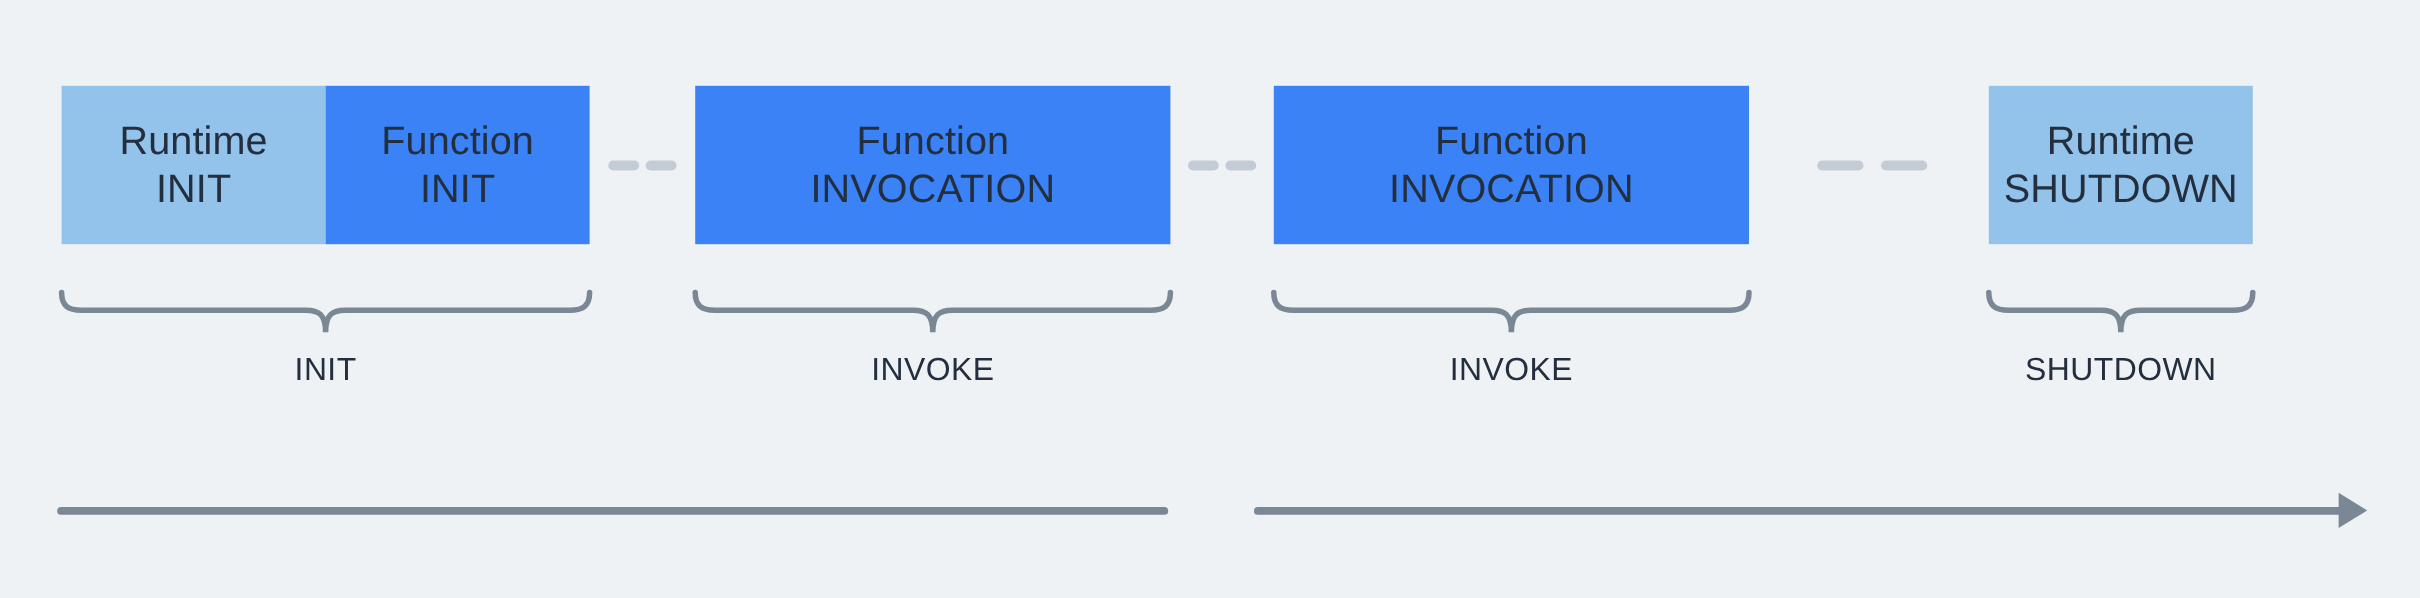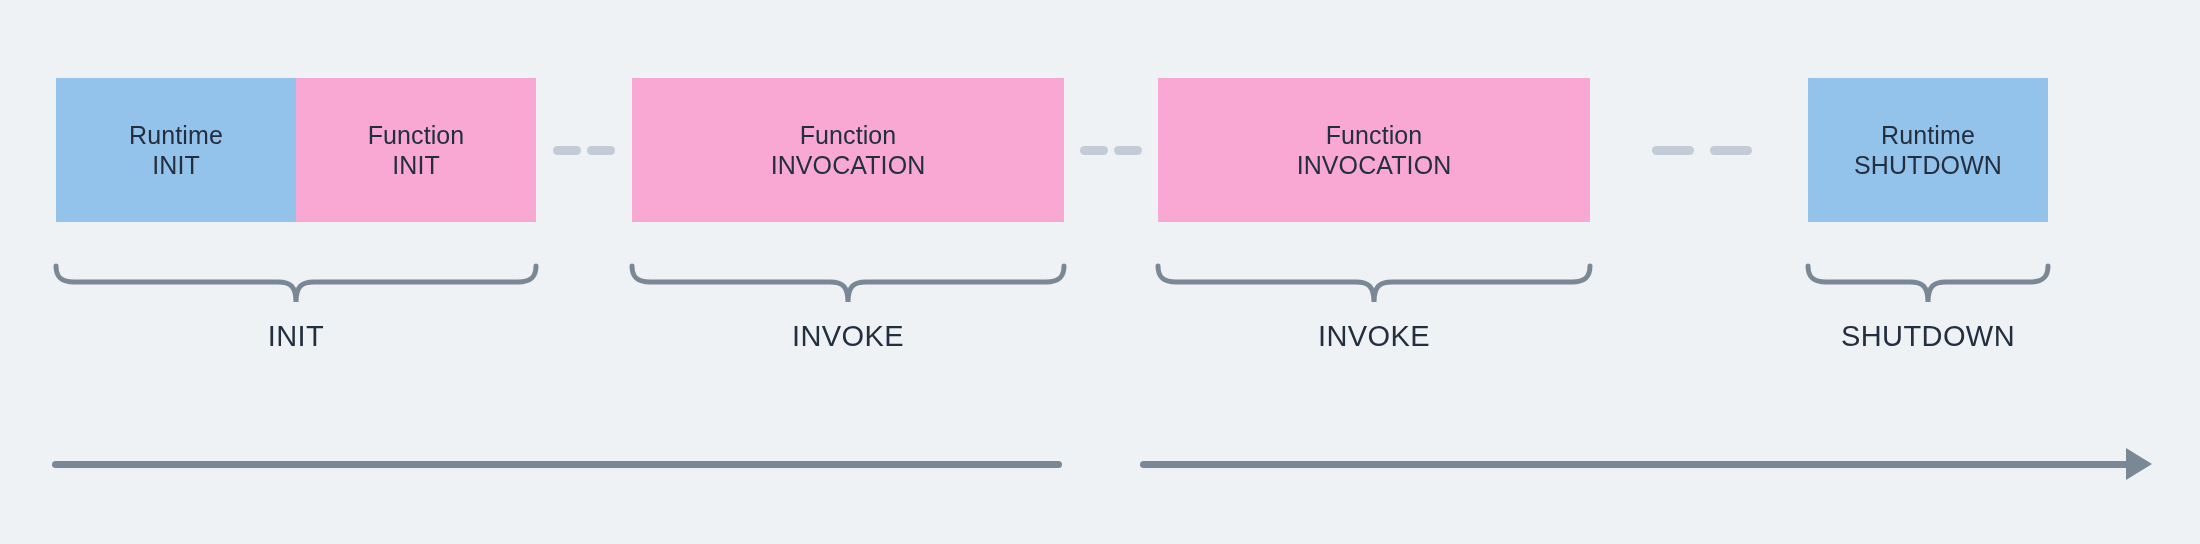--- a/index.html
+++ b/index.html
@@ -16,28 +16,28 @@
     overflow: hidden;
   }
   .phase-box {
     position: absolute;
     display: flex;
     flex-direction: column;
     align-items: center;
     justify-content: center;
     box-sizing: border-box;
     color: #232f3e;
-    font-size: 25px;
+    font-size: 36px;
     line-height: 1.22;
     letter-spacing: 0.1px;
   }
   .phase-box .ln1 { display:block; }
   .phase-box .ln2 { display:block; }
   .seg-blue { background: #93c2ea; }
-  .seg-yellow { background: #f9a8d4; }
+  .seg-yellow { background: #3b82f6; }
 
   .connector {
     position: absolute;
     display: flex;
     align-items: center;
     justify-content: space-between;
   }
   .connector .dash {
     height: 9px;
     border-radius: 5px;

